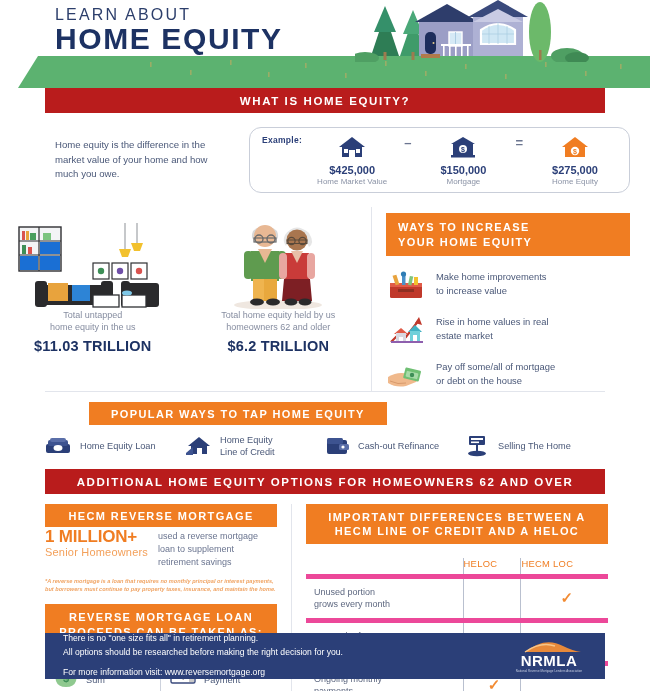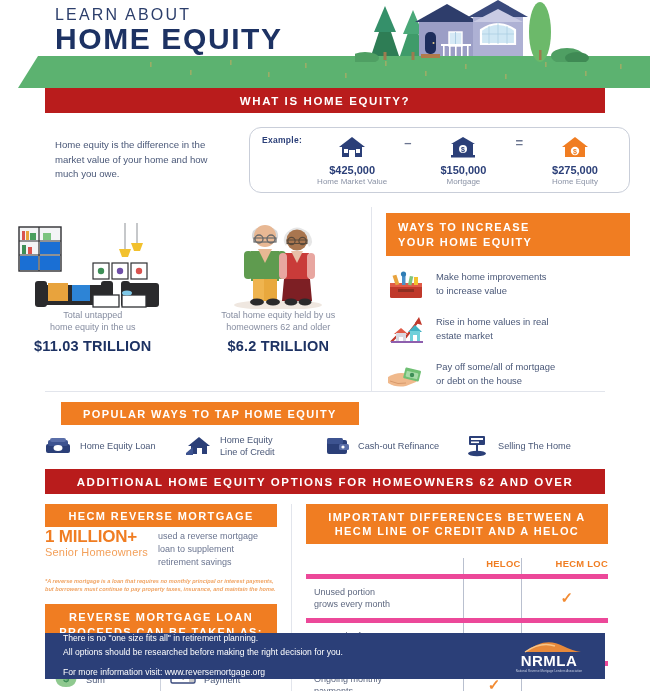--- a/index.html
+++ b/index.html
@@ -64,21 +64,21 @@
   .stat-big { font-size: 14.5px; font-weight: bold; color: #1d3263; margin-top: 5px; letter-spacing: .2px; }
 
   .ways { flex: 1; padding: 6px 20px 0 14px; }
   .ways-hdr { text-align: left; padding: 7px 12px 6px; line-height: 1.35; }
   .way-item { display: flex; align-items: center; gap: 10px; margin-top: 11px; }
   .way-icon { width: 40px; height: 34px; flex: none; position: relative; }
   .way-txt { font-size: 9.4px; color: #4a5878; line-height: 1.45; }
 
   
   .popular-wrap { padding: 10px 0 0; }
-  .popular-hdr-row { padding-left: 61px; }
+  .popular-hdr-row { padding-left: 45px; margin-left: 44px; }
   .popular-hdr { display: inline-block; }
   .pop-items { display: flex; padding: 9px 45px 10px; }
   .pop-item { flex: 1; display: flex; align-items: center; gap: 9px; }
   .pop-label { font-size: 9.2px; color: #4a5878; line-height: 1.35; }
   .two-col { display: flex; padding: 10px 12px 0; gap: 0; }
   .col-left { width: 280px; padding: 0 14px 0 33px; border-right: 1px solid #e2e5ec; }
   .col-right { flex: 1; padding: 0 30px 0 14px; }
 
   .hecm-stat { display: flex; gap: 10px; margin-top: 1px; align-items: flex-start; }
   .million { font-size: 17px; font-weight: bold; color: #f07d22; line-height: 1.05; letter-spacing: -.2px;}
@@ -96,22 +96,22 @@
     padding: 9px 4px 9px 8px; min-height: 46px;
   }
   .pg-cell.b-r { border-right: 1px solid #cdd2dd; }
   .pg-cell.b-b { border-bottom: 1px solid #cdd2dd; }
   .pg-lbl { font-size: 9.2px; color: #4a5878; line-height: 1.35; }
 
   
   .cmp-hdr { text-align: center; line-height: 1.35; }
   .cmp-table { width: 100%; border-collapse: collapse; margin-top: 14px; }
   .cmp-table th {
-    font-size: 9.4px; font-weight: bold; color: #f07d22; letter-spacing: .3px;
-    padding: 0 0 5px; text-align: right;
+    font-size: 9.4px; font-weight: normal; color: #f07d22; letter-spacing: .3px;
+    padding: 0 0 5px; text-align: left;
   }
   .cmp-table th.lbl { width: 52%; }
   .cmp-table td {
     font-size: 9px; color: #5a6party; padding: 7px 6px;
   }
   .cmp-table td { font-size: 9px; color: #5e6880; padding: 7px 4px 7px 8px; line-height: 1.35; }
   .cmp-table td.ck { text-align: center; }
   .cmp-table tbody tr { border-top: 5px solid #ec4899; }
   .cmp-table thead tr th { border-bottom: 1px solid #b9c0cf; }
   .check { color: #f28b33; font-size: 15px; font-weight: bold; line-height: 1; }

